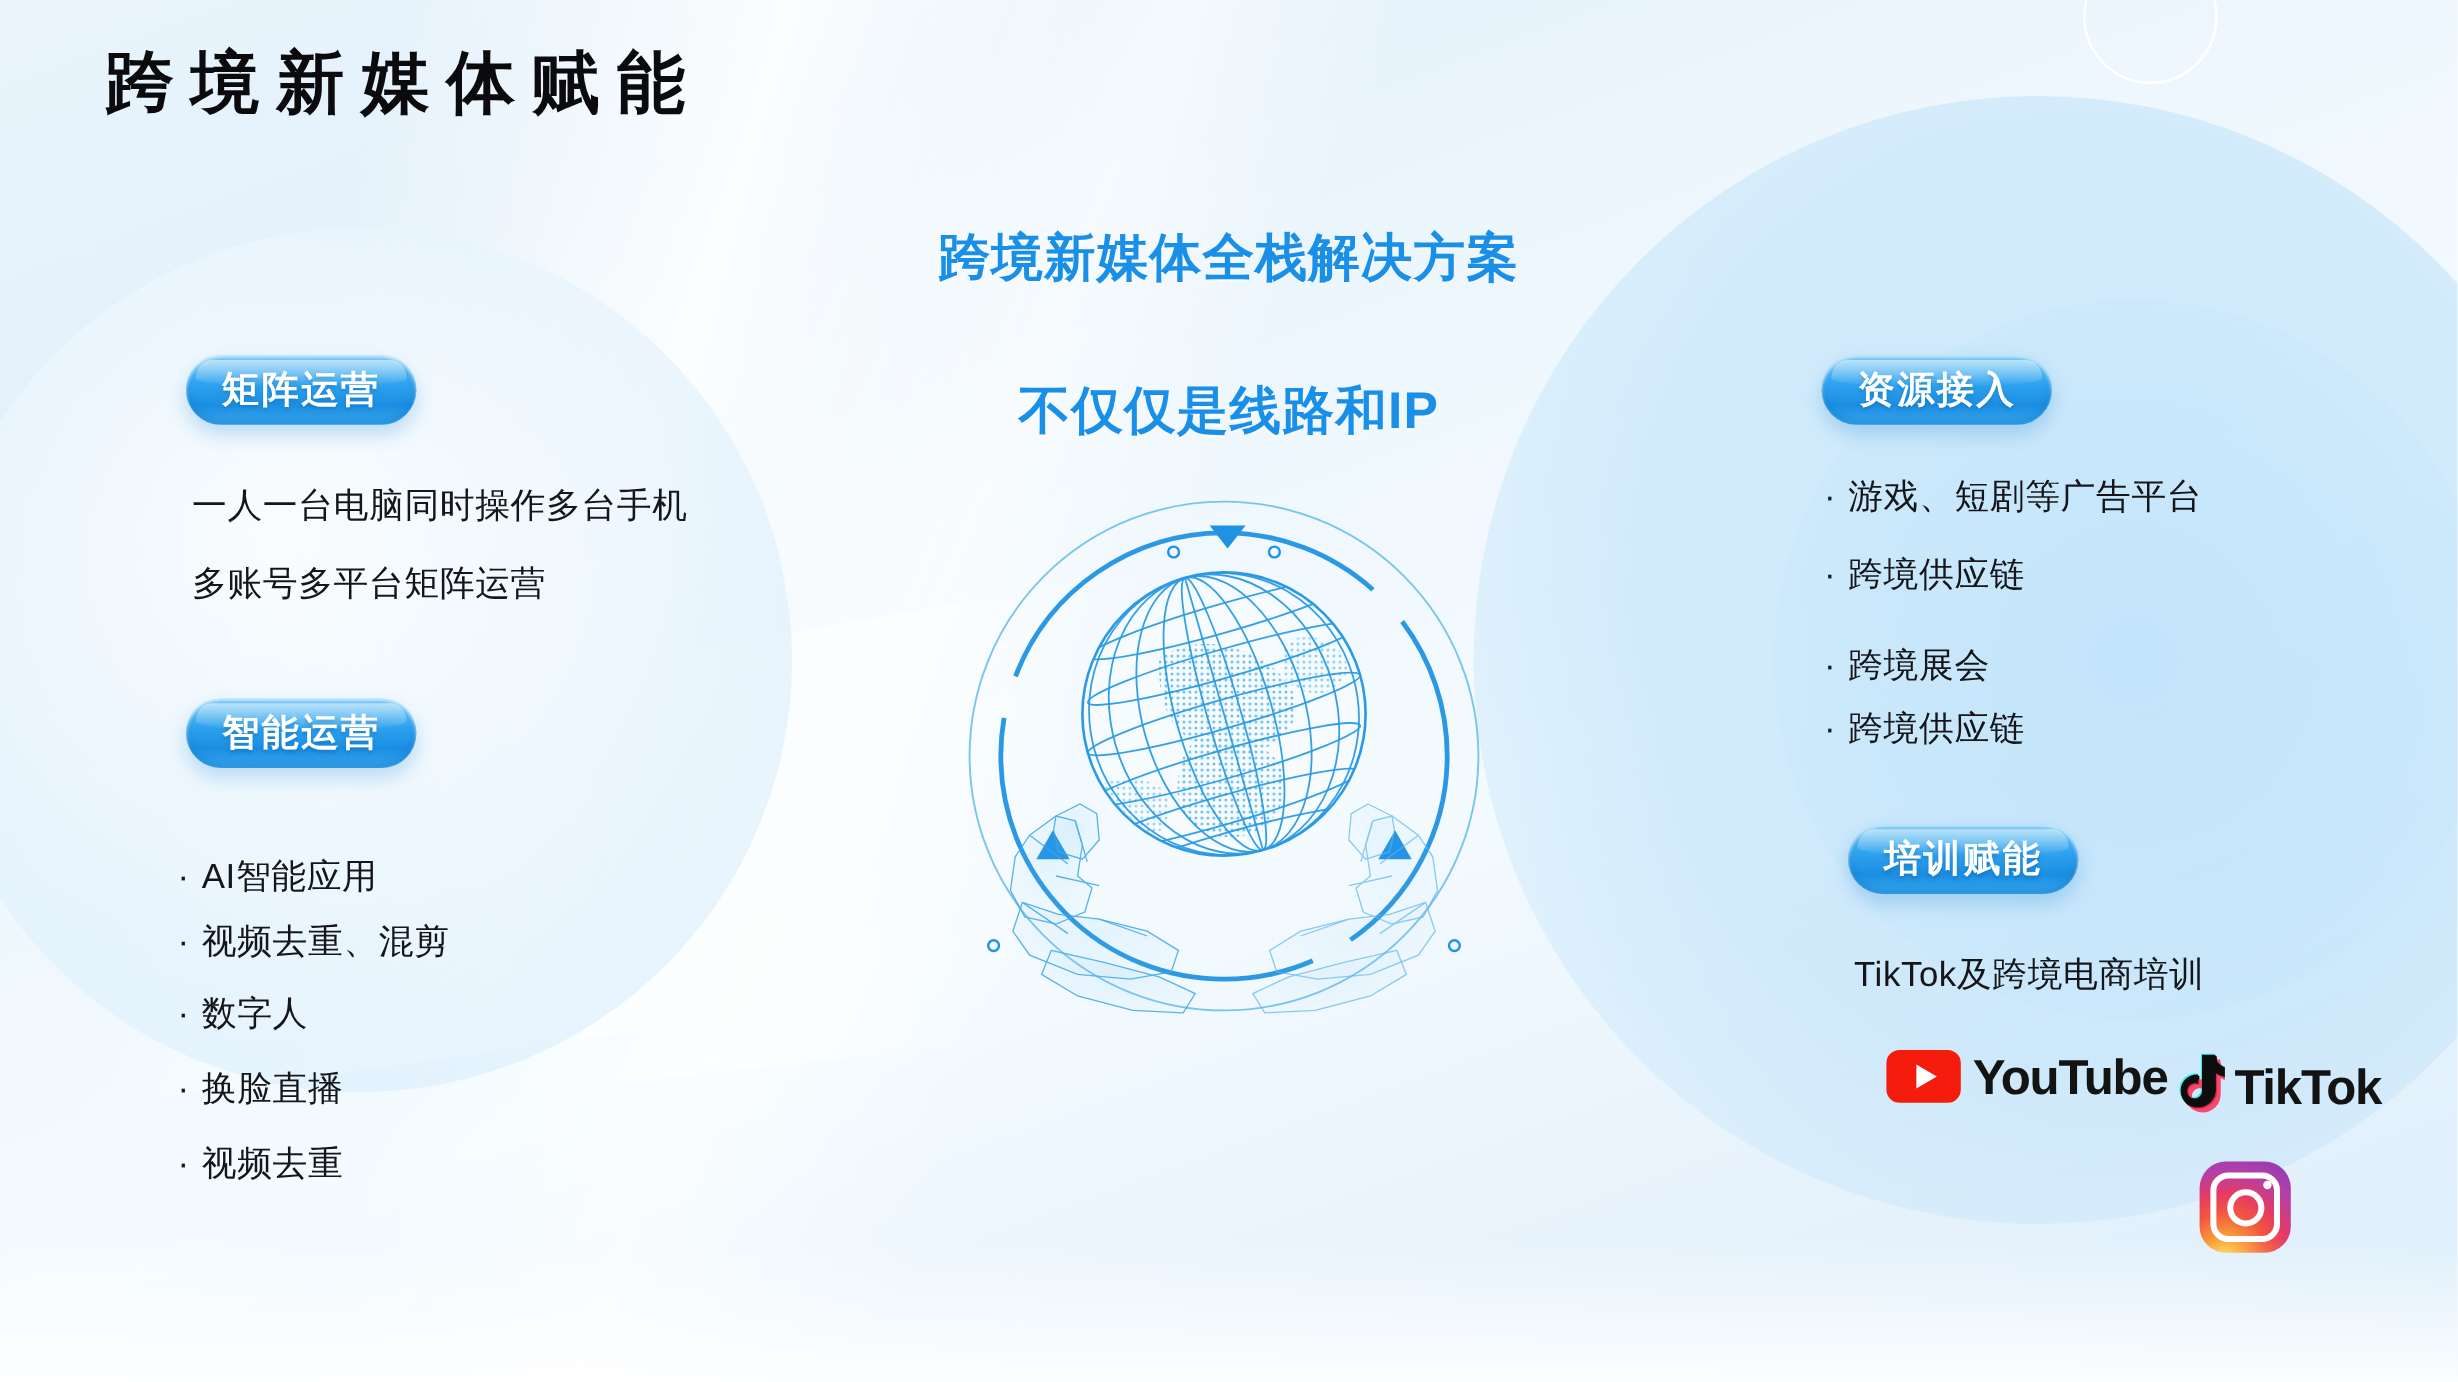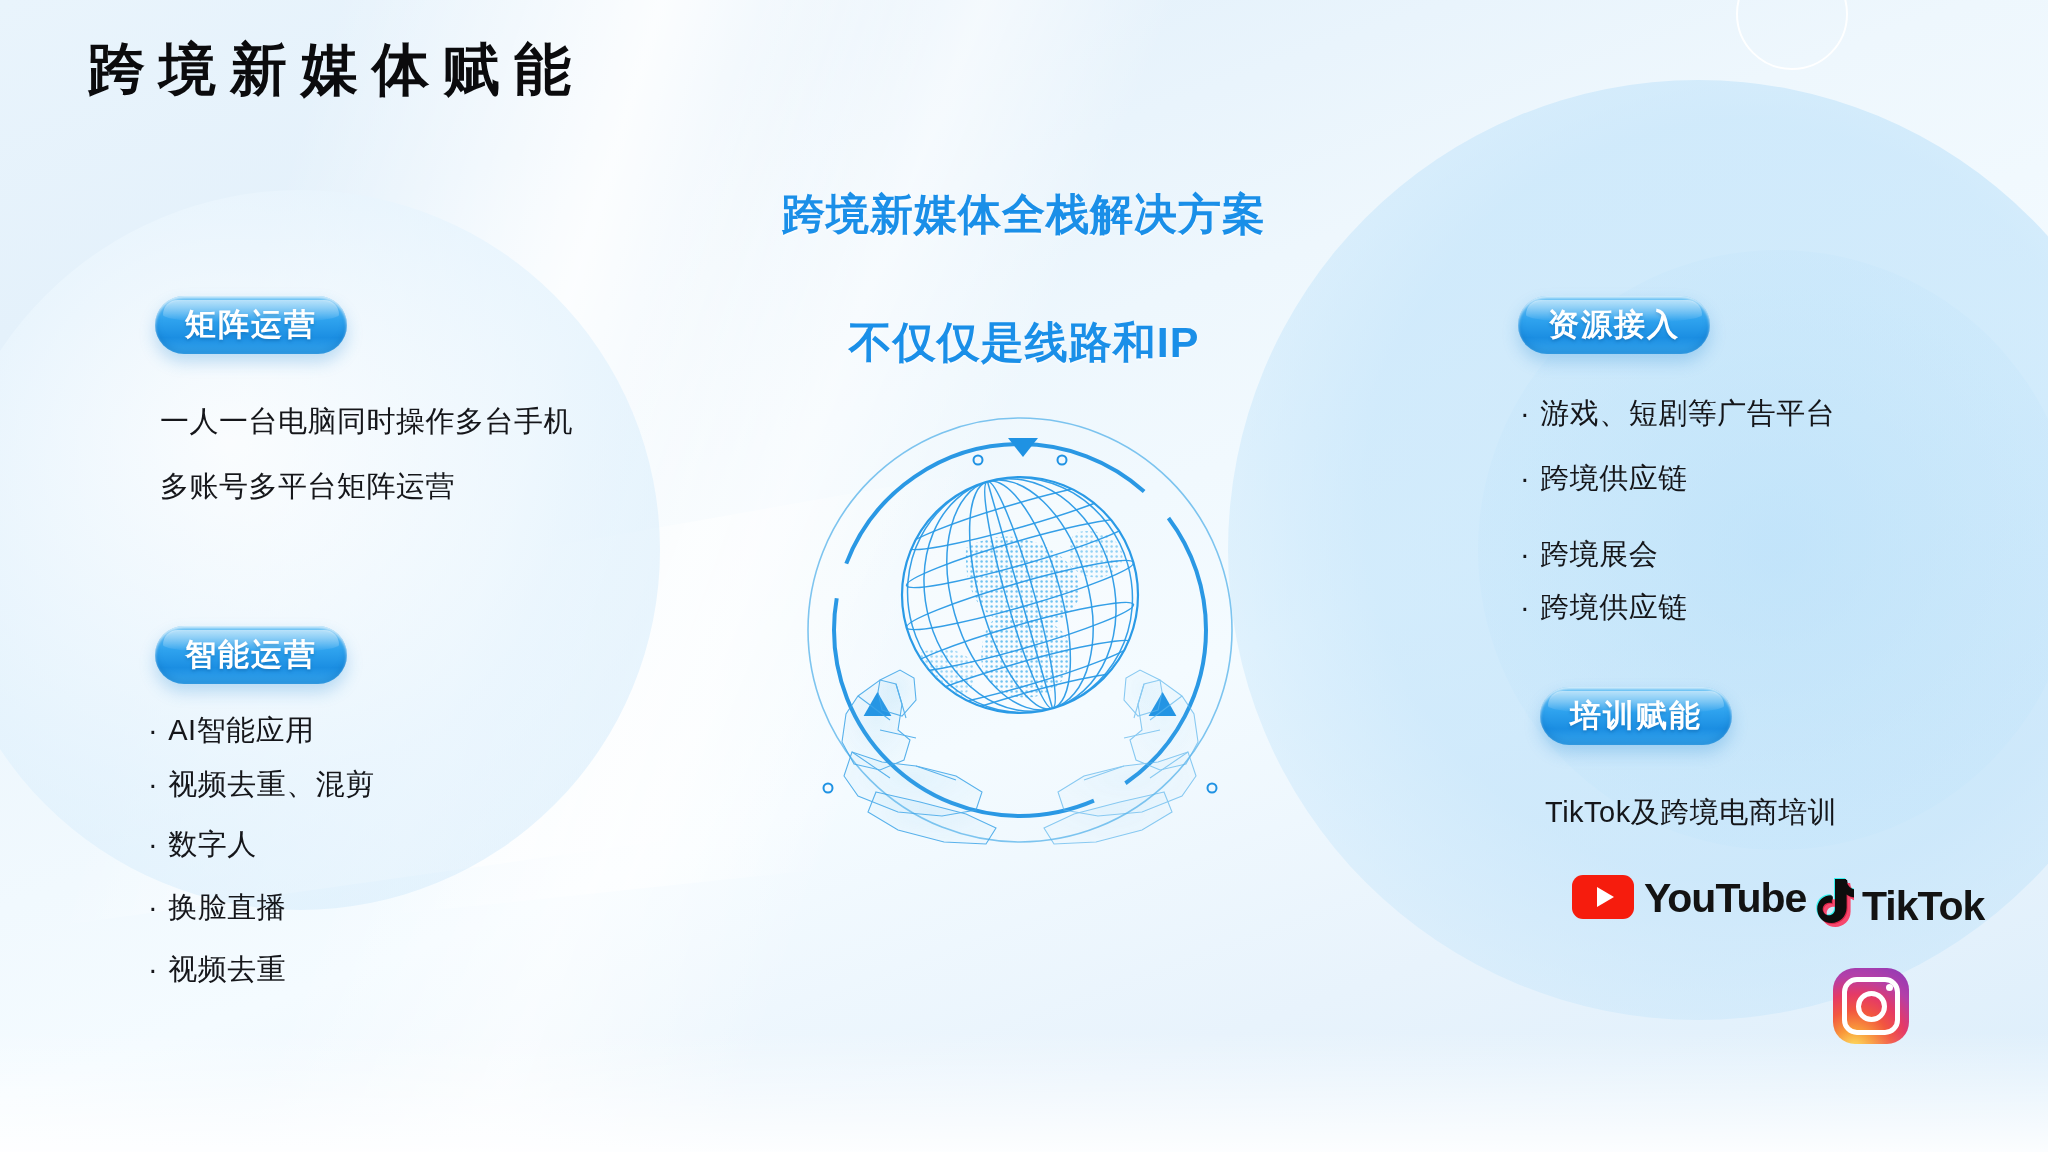--- a/index.html
+++ b/index.html
@@ -146,21 +146,21 @@
 
   <div class="center-head l1">跨境新媒体全栈解决方案</div>
   <div class="center-head l2">不仅仅是线路和IP</div>
 
   <div class="pill" style="left:155px;top:296px;min-width:190px;">
     <span>矩阵运营</span>
   </div>
   <div class="body-line" style="left:160px;top:402px;">一人一台电脑同时操作多台手机</div>
   <div class="body-line" style="left:160px;top:467px;">多账号多平台矩阵运营</div>
 
-  <div class="pill" style="left:155px;top:582px;min-width:190px;margin-top:44px;">
+  <div class="pill" style="left:155px;top:582px;min-width:190px;">
     <span>智能运营</span>
   </div>
   <div class="bullet-line" style="left:148px;top:695px;margin-top:16px;">
     <span class="dot">·</span><span>AI智能应用</span>
   </div>
   <div class="bullet-line" style="left:148px;top:765px;">
     <span class="dot">·</span><span>视频去重、混剪</span>
   </div>
   <div class="bullet-line" style="left:148px;top:825px;">
     <span class="dot">·</span><span>数字人</span>

